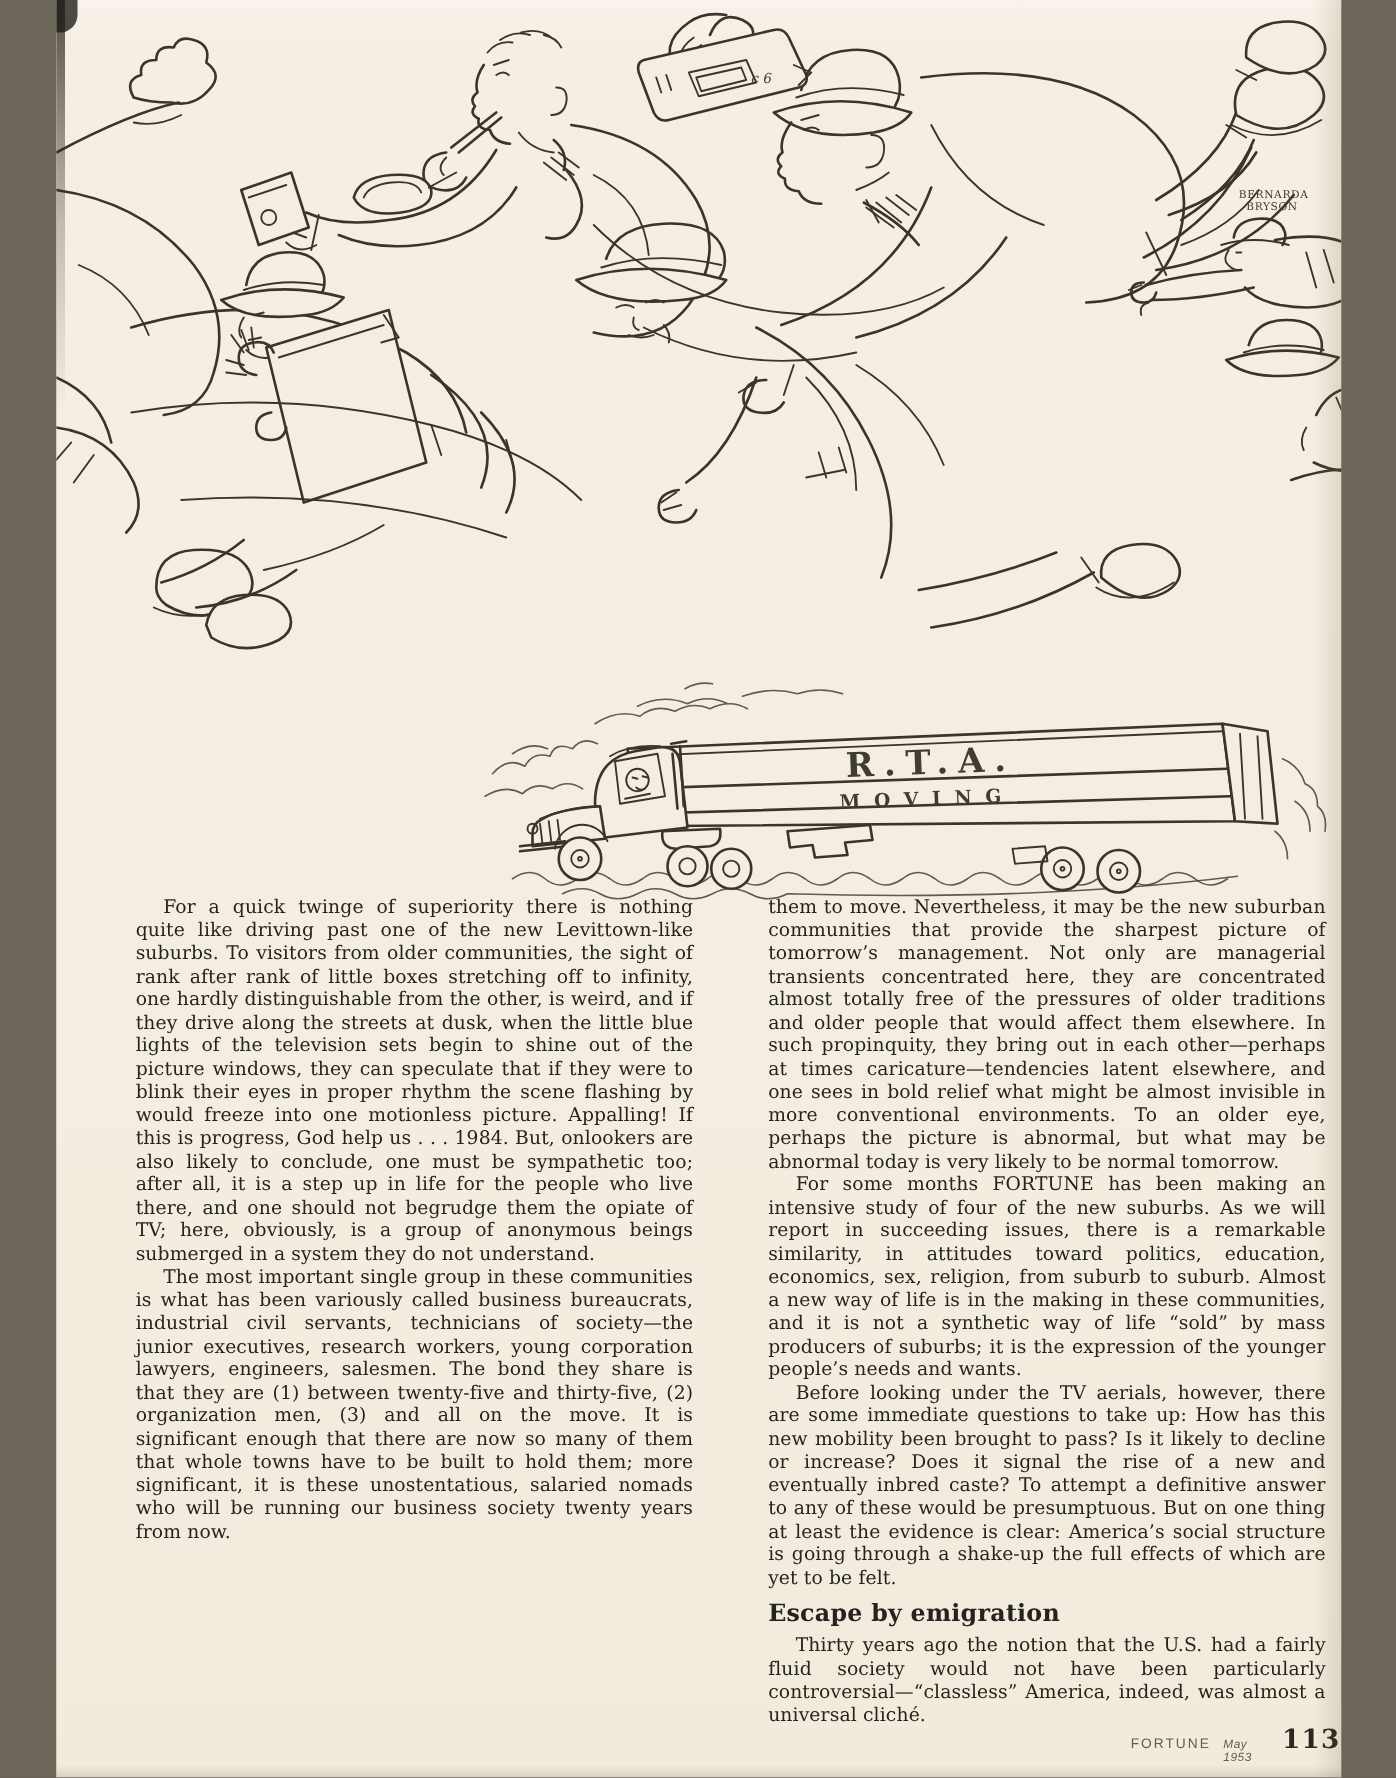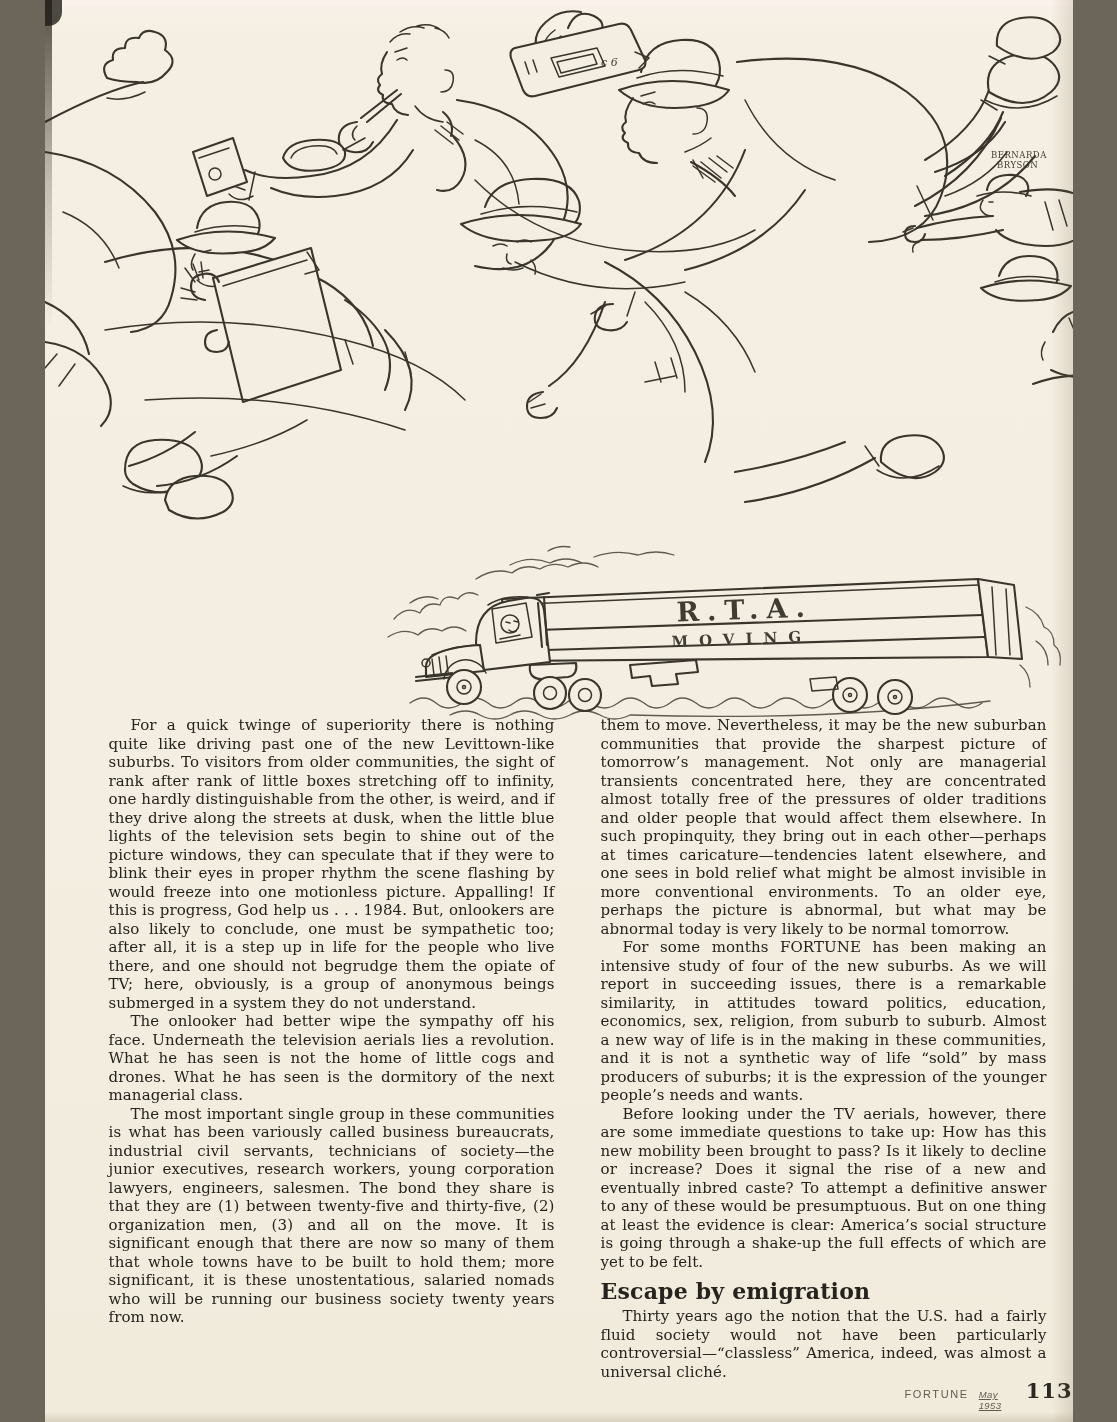--- a/index.html
+++ b/index.html
@@ -21,42 +21,42 @@
     background:linear-gradient(270deg,rgba(110,90,60,.16),rgba(110,90,60,0));}
   .edge-bottom{position:absolute;left:0;bottom:0;width:100%;height:10px;
     background:linear-gradient(0deg,rgba(110,90,60,.18),rgba(110,90,60,0));}
   .edge-top{position:absolute;left:0;top:0;width:100%;height:6px;background:rgba(252,242,236,.8);}
 
   .illustration{position:absolute;left:0;top:0;}
   .truck{position:absolute;left:335px;top:545px;}
 
   .columns{
     position:absolute;left:64px;top:716px;width:931px;
-    display:grid;grid-template-columns:446px 446px;column-gap:46px;
+    display:grid;grid-template-columns:446px 446px;column-gap:60px;
   }
   .col p{
     margin:0;
     font-size:15px;line-height:18.5px;
     text-align:justify;
     letter-spacing:.1px;
   }
   .col p.ind{text-indent:22px;}
   .col h3{
     margin:10px 0 6px 0;
-    font-size:22px;line-height:20px;
+    font-size:19px;line-height:20px;
     font-weight:bold;letter-spacing:.2px;
   }
   .footer{
     position:absolute;left:860px;top:1378px;
     display:flex;align-items:baseline;
     font-family:"Liberation Sans","DejaVu Sans",sans-serif;
     color:#615b50;
   }
   .footer .mag{font-size:11px;letter-spacing:1.6px;}
-  .footer .issue{font-size:9.5px;font-style:italic;margin-left:10px;letter-spacing:.4px;text-decoration:underline;}
+  .footer .issue{font-size:9.5px;font-style:italic;margin-left:10px;letter-spacing:.4px;}
   .footer .pageno{
     font-family:"DejaVu Serif","Liberation Serif",serif;
     font-size:21px;font-weight:bold;color:#2b2822;margin-left:14px;letter-spacing:1px;
   }
   svg .ln{fill:none;stroke:#3a352c;stroke-width:2.1;stroke-linecap:round;stroke-linejoin:round;}
   svg .ln2{fill:none;stroke:#3a352c;stroke-width:1.5;stroke-linecap:round;stroke-linejoin:round;}
   svg .scrib{fill:none;stroke:#454035;stroke-width:1.3;stroke-linecap:round;stroke-linejoin:round;opacity:.85;}
   svg .occ{fill:#f3eee1;stroke:#3a352c;stroke-width:2.1;stroke-linejoin:round;}
   svg text{font-family:"DejaVu Serif","Liberation Serif",serif;fill:#413c32;}
 </style>
@@ -269,21 +269,20 @@
       <circle class="occ" cx="170" cy="148" r="16"></circle>
         <circle class="ln2" cx="170" cy="148" r="6.5"></circle>
       <circle class="occ" cx="205" cy="150" r="16"></circle>
         <circle class="ln2" cx="205" cy="150" r="6.5"></circle>
     </g>
   </svg>
 
   <div class="columns">
     <div class="col">
       <p class="ind">For a quick twinge of superiority there is nothing quite like driving past one of the new Levittown-like suburbs. To visitors from older communities, the sight of rank after rank of little boxes stretching off to infinity, one hardly distinguishable from the other, is weird, and if they drive along the streets at dusk, when the little blue lights of the television sets begin to shine out of the picture windows, they can speculate that if they were to blink their eyes in proper rhythm the scene flashing by would freeze into one motionless picture. Appalling! If this is progress, God help us . . . 1984. But, onlookers are also likely to conclude, one must be sympathetic too; after all, it is a step up in life for the people who live there, and one should not begrudge them the opiate of TV; here, obviously, is a group of anonymous beings submerged in a system they do not understand.</p>
-      <p class="ind">The onlooker had better wipe the sympathy off his face. Underneath the television aerials lies a revolution. What he has seen is not the home of little cogs and drones. What he has seen is the dormitory of the next managerial class.</p>
       <p class="ind">The most important single group in these communities is what has been variously called business bureaucrats, industrial civil servants, technicians of society—the junior executives, research workers, young corporation lawyers, engineers, salesmen. The bond they share is that they are (1) between twenty-five and thirty-five, (2) organization men, (3) and all on the move. It is significant enough that there are now so many of them that whole towns have to be built to hold them; more significant, it is these unostentatious, salaried nomads who will be running our business society twenty years from now.</p>
     </div>
     <div class="col">
       <p>them to move. Nevertheless, it may be the new suburban communities that provide the sharpest picture of tomorrow’s management. Not only are managerial transients concentrated here, they are concentrated almost totally free of the pressures of older traditions and older people that would affect them elsewhere. In such propinquity, they bring out in each other—perhaps at times caricature—tendencies latent elsewhere, and one sees in bold relief what might be almost invisible in more conventional environments. To an older eye, perhaps the picture is abnormal, but what may be abnormal today is very likely to be normal tomorrow.</p>
       <p class="ind">For some months FORTUNE has been making an intensive study of four of the new suburbs. As we will report in succeeding issues, there is a remarkable similarity, in attitudes toward politics, education, economics, sex, religion, from suburb to suburb. Almost a new way of life is in the making in these communities, and it is not a synthetic way of life “sold” by mass producers of suburbs; it is the expression of the younger people’s needs and wants.</p>
       <p class="ind">Before looking under the TV aerials, however, there are some immediate questions to take up: How has this new mobility been brought to pass? Is it likely to decline or increase? Does it signal the rise of a new and eventually inbred caste? To attempt a definitive answer to any of these would be presumptuous. But on one thing at least the evidence is clear: America’s social structure is going through a shake-up the full effects of which are yet to be felt.</p>
       <h3>Escape by emigration</h3>
       <p class="ind">Thirty years ago the notion that the U.S. had a fairly fluid society would not have been particularly controversial—“classless” America, indeed, was almost a universal cliché.</p>
     </div>
   </div>

